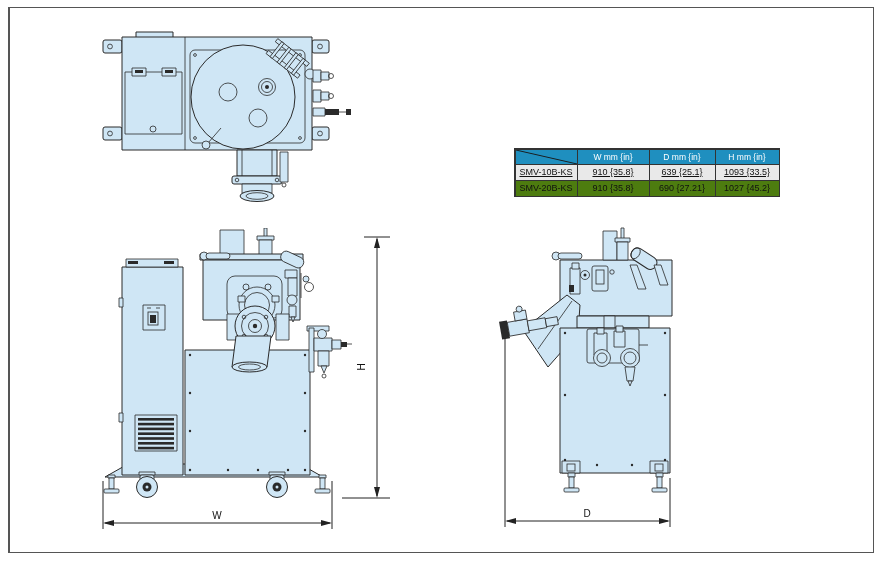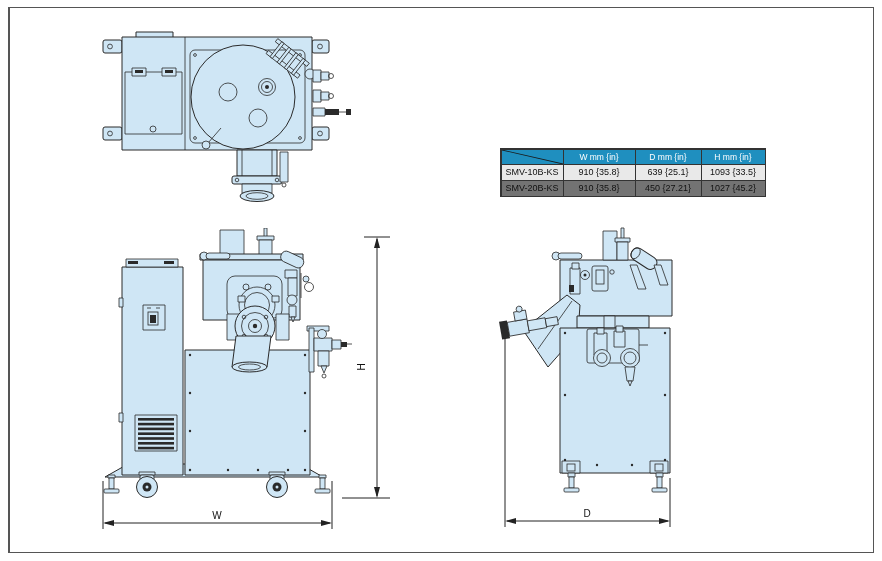--- a/index.html
+++ b/index.html
@@ -16,37 +16,37 @@
   
   svg .blue{fill:var(--machine-fill,#cfe6f5);stroke:var(--line,#2a2a2a);stroke-width:1;stroke-linejoin:round;}
   svg .blue2{fill:var(--machine-fill,#cfe6f5);stroke:var(--line,#2a2a2a);stroke-width:.8;stroke-linejoin:round;}
   svg .dark{fill:var(--line,#2a2a2a);stroke:none;}
   svg .ln{stroke:var(--line,#2a2a2a);fill:none;stroke-width:.8;}
   svg .dim{stroke:var(--dim-line,#222);fill:none;stroke-width:1;}
   svg .dimfill{fill:var(--dim-line,#222);stroke:none;}
   svg text.dimlbl{fill:#111;font-family:"Liberation Sans",sans-serif;font-size:10px;}
   
   .spec-table{
-    position:absolute;left:500px;top:148px;width:264px;
+    position:absolute;left:514px;top:148px;width:264px;
     display:grid;grid-template-columns:62px 72px 66px 64px;
     border:1px solid var(--table-border,#333);
     background:#fff;font-size:9px;color:#111;
   }
   .spec-table .cell{
     border:1px solid var(--table-border,#333);
     margin:-0.5px;
     display:flex;align-items:center;justify-content:center;
-    height:15px;position:relative;background:#737373;
+    height:15px;position:relative;background:#4d7c0f;
   }
   .spec-table .th{
     background:var(--table-header-bg,#1f8fbf);
     color:var(--table-header-text,#fff);
     height:14px;font-size:8.5px;
   }
-  .spec-table .alt{background:var(--table-row-alt-bg,#e9e9e9);}
+  .spec-table .alt{background:var(--table-row-alt-bg,#e9e9e9);text-decoration:underline;}
   .spec-table .corner svg{position:absolute;left:0;top:0;width:100%;height:100%;}
 </style>
 </head>
 <body>
 
 <div id="canvas">
   <div id="frame"></div>
 
   <svg class="view" style="left:98px;top:24px;" width="258" height="182" viewBox="0 0 258 182">
     <g>
@@ -390,16 +390,16 @@
     <div class="cell th">D mm {in}</div>
     <div class="cell th">H mm {in}</div>
 
     <div class="cell alt">SMV-10B-KS</div>
     <div class="cell alt">910 {35.8}</div>
     <div class="cell alt">639 {25.1}</div>
     <div class="cell alt">1093 {33.5}</div>
 
     <div class="cell">SMV-20B-KS</div>
     <div class="cell">910 {35.8}</div>
-    <div class="cell">450 {27.21}</div>
+    <div class="cell">690 {27.21}</div>
     <div class="cell">1027 {45.2}</div>
   </div>
 </div>
 
 </body></html>

